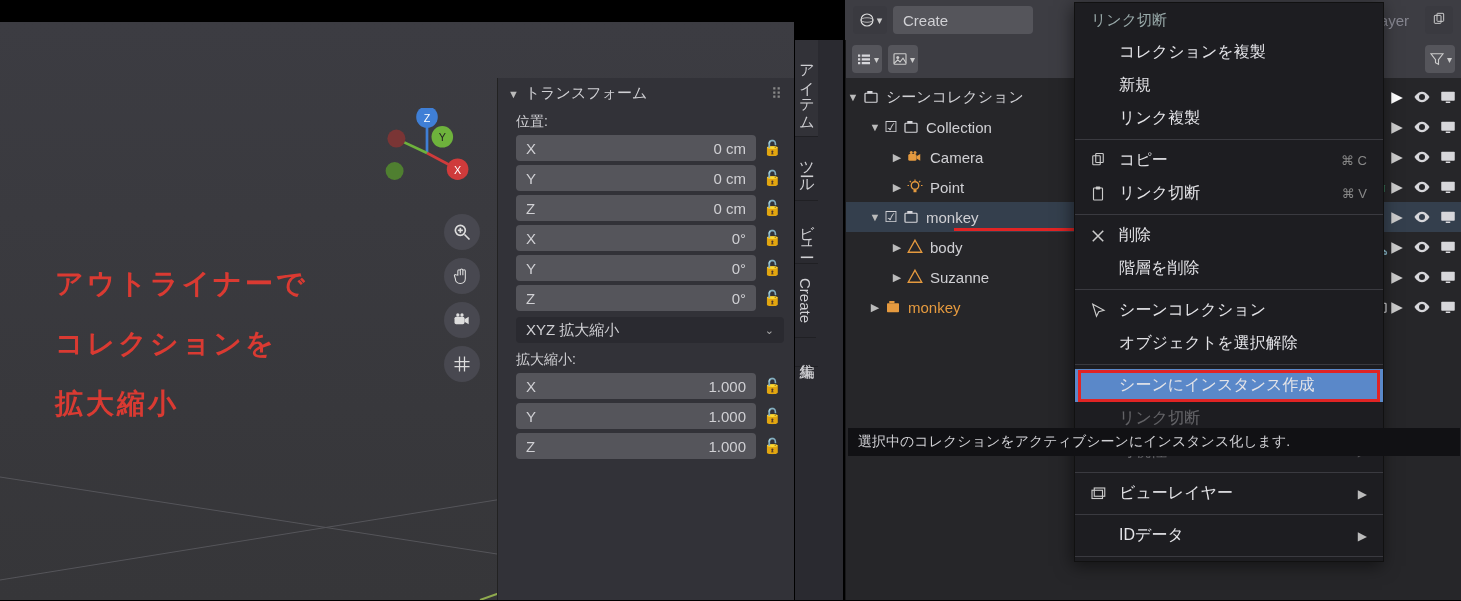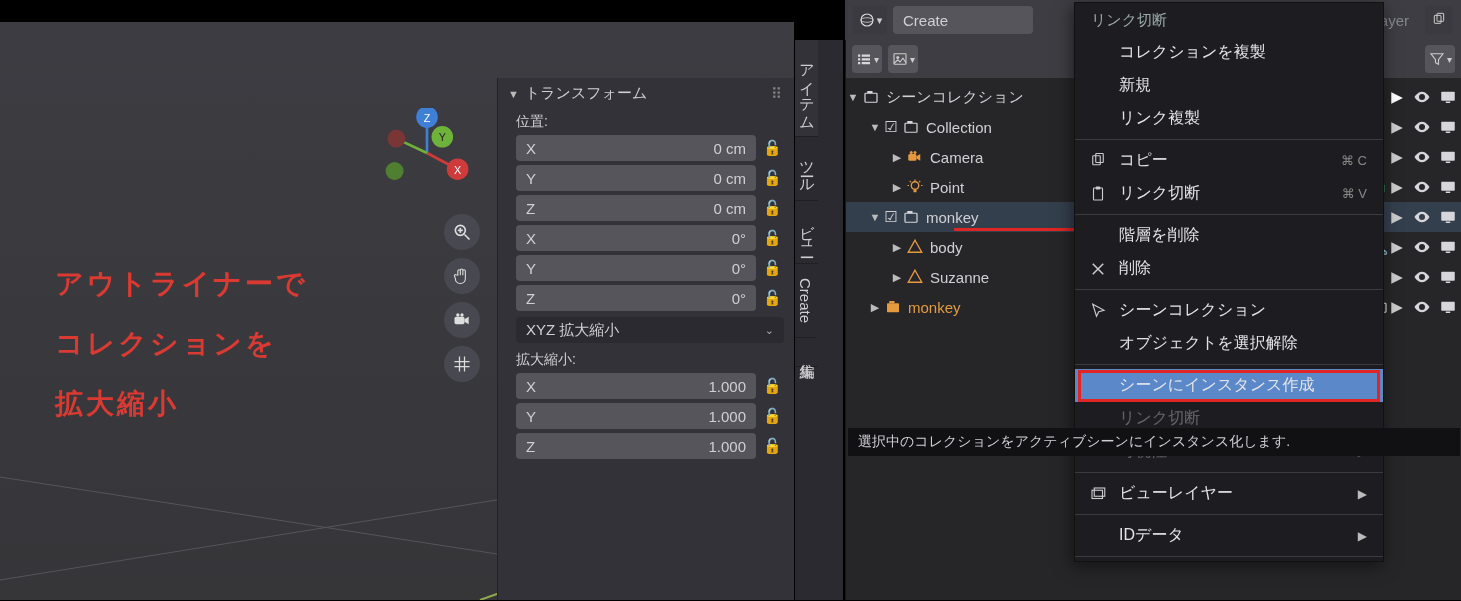--- a/index.html
+++ b/index.html
@@ -630,29 +630,29 @@
       <div class="mitem " style="">
     <svg class="micon" viewBox="0 0 24 24">
           <rect x="6" y="4" width="12" height="16" rx="1" fill="none" stroke="#ccc" stroke-width="1.5"></rect>
           <rect x="9" y="2" width="6" height="4" rx="1" fill="#ccc"></rect>
         </svg>
     <span>リンク切断</span>
     <span class="kbd">⌘ V</span>
   </div>
       <div class="msep"></div>
       <div class="mitem " style="">
-
-    <span>階層を削除</span>
-
-  </div>
-      <div class="mitem " style="">
     <svg class="micon" viewBox="0 0 24 24">
           <path d="M5 5l14 14M19 5L5 19" stroke="#ccc" stroke-width="2"></path>
         </svg>
     <span>削除</span>
+
+  </div>
+      <div class="mitem " style="">
+
+    <span>階層を削除</span>
 
   </div>
       <div class="msep"></div>
       <div class="mitem " style="">
     <svg class="micon" viewBox="0 0 24 24">
           <path d="M5 3l5 16 3-6 7-2z" fill="none" stroke="#ccc" stroke-width="1.5"></path>
         </svg>
     <span>シーンコレクション</span>
 
   </div>

